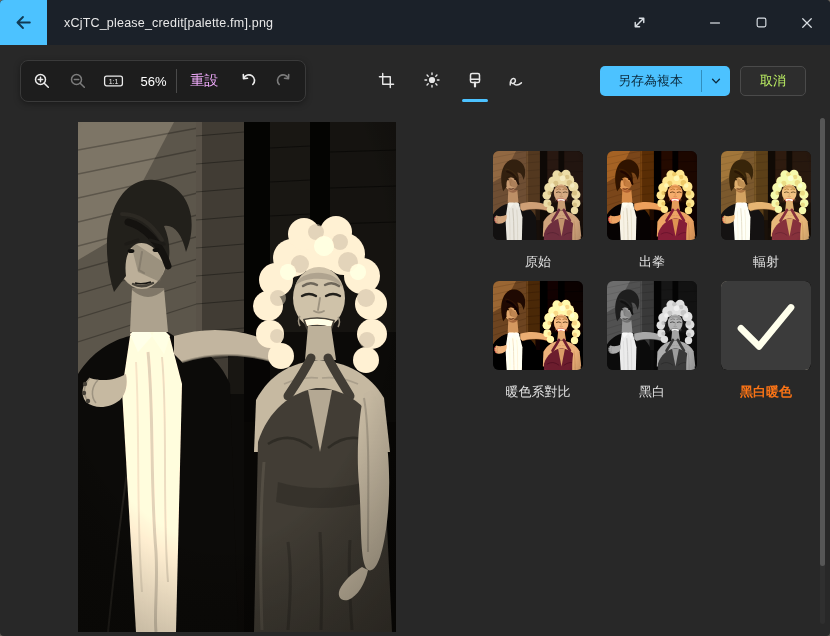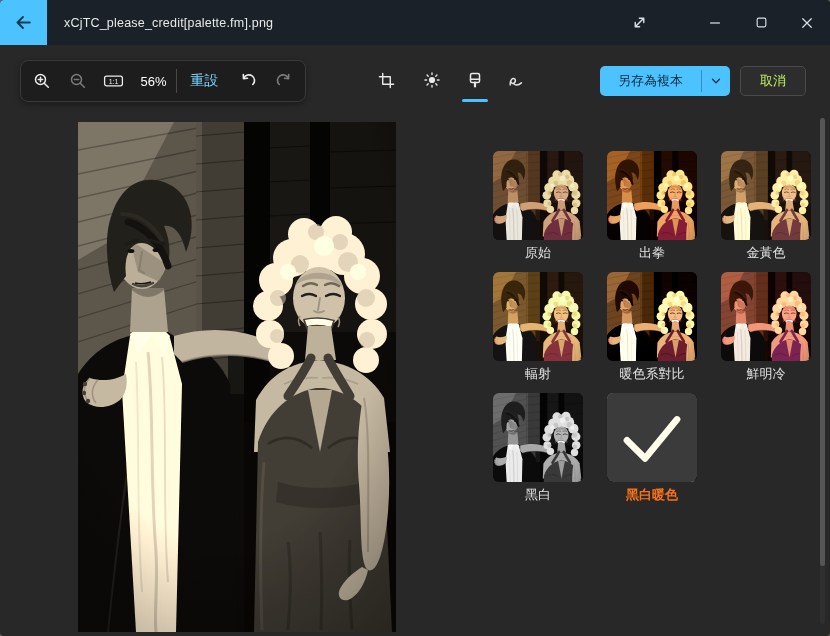--- a/index.html
+++ b/index.html
@@ -13,21 +13,21 @@
   .tb-btn { width:46px; height:45px; display:flex; align-items:center; justify-content:center; color:#d9dee3; cursor:pointer; flex:none; }
   .fullscreen-btn { position:absolute; left:616px; top:0; }
   .win-controls { position:absolute; right:0; top:0; display:flex; }
 
   
   .toolbar-pill { position:absolute; left:20px; top:60px; width:286px; height:42px; background:#1d1d1d; border:1px solid #3a3a3a; border-radius:8px; box-sizing:border-box; display:flex; align-items:center; justify-content:space-between; padding:0 4px; box-shadow:0 2px 6px rgba(0,0,0,.35); }
   .pill-btn { height:34px; min-width:34px; display:flex; align-items:center; justify-content:center; border-radius:5px; cursor:pointer; color:#ececec; }
   .pill-btn.dim { color:#7c7c7c; }
   .zoom-level { color:#fff; font-size:13px; min-width:42px; text-align:center; }
   .pill-divider { width:1px; height:24px; background:#4a4a4a; }
-  .reset-btn { color:#7dd3fc; font-size:14px; padding:0 8px; }
+  .reset-btn { color:#f0abfc; font-size:14px; padding:0 8px; }
 
   .tool-btn { position:absolute; top:61px; width:36px; height:38px; display:flex; align-items:center; justify-content:center; color:#e8e8e8; cursor:pointer; }
   .tool-crop   { left:368px; }
   .tool-adjust { left:414px; }
   .tool-filter { left:457px; }
   .tool-markup { left:497px; }
   .tool-btn.selected::after { content:""; position:absolute; left:5px; right:5px; bottom:-3px; height:3px; border-radius:2px; background:#4cc2ff; }
 
   .save-btn { position:absolute; left:600px; top:66px; width:130px; height:30px; background:#4cc2ff; border-radius:5px; display:flex; align-items:stretch; color:#0c2b3e; font-size:13px; cursor:pointer; overflow:hidden; }
   .save-main { flex:1; display:flex; align-items:center; justify-content:center; }
@@ -37,21 +37,21 @@
 
   
   .photo-main { position:absolute; left:78px; top:122px; width:318px; height:510px; }
   .photo-main svg { display:block; width:100%; height:100%; filter:grayscale(1) sepia(.5) brightness(.97) contrast(1.06); }
 
   
   .filters-grid { position:absolute; left:493px; top:151px; width:318px; display:grid; grid-template-columns:repeat(3,90px); column-gap:24px; row-gap:10px; }
   .tile { width:90px; cursor:pointer; }
   .thumb { position:relative; width:90px; height:89px; border-radius:6px; overflow:hidden; background:#141414; }
   .thumb svg { display:block; width:100%; height:100%; }
-  .tile-label { margin-top:4px; text-align:center; font-size:13px; color:#e2e2e2; white-space:nowrap; }
+  .tile-label { margin-top:13px; text-align:center; font-size:13px; color:#e2e2e2; white-space:nowrap; }
   .tile-label.sel { color:#f97316; font-weight:bold; }
   .sel-overlay { position:absolute; inset:0; background:#3b3b3b; border-radius:6px; display:flex; align-items:center; justify-content:center; color:#f2f2f2; }
 
   
   .f-original svg    { filter:none; }
   .f-punch svg       { filter:saturate(1.45) contrast(1.12); }
   .f-golden svg      { filter:sepia(.4) saturate(1.3) brightness(1.02); }
   .f-radiate svg     { filter:brightness(1.12) saturate(1.2) hue-rotate(8deg); }
   .f-warmcontrast svg{ filter:contrast(1.25) saturate(1.15) sepia(.15); }
   .f-calm svg        { filter:saturate(.75) brightness(1.06); }
@@ -339,54 +339,38 @@
       <div class="tile-label">原始</div>
     </div>
     <div class="tile">
       <div class="thumb f-punch">
           <svg viewBox="0 20 318 330" preserveAspectRatio="xMidYMid slice">
             <use href="#photo-scene"></use>
           </svg>
         </div>
       <div class="tile-label">出拳</div>
     </div>
-    <div class="tile">
-      <div class="thumb f-golden">
-          <svg viewBox="0 20 318 330" preserveAspectRatio="xMidYMid slice">
-            <use href="#photo-scene"></use>
-          </svg>
-        </div>
-      <div class="tile-label">金黃色</div>
-    </div>
 
     <div class="tile">
       <div class="thumb f-radiate">
           <svg viewBox="0 20 318 330" preserveAspectRatio="xMidYMid slice">
             <use href="#photo-scene"></use>
           </svg>
         </div>
       <div class="tile-label">輻射</div>
     </div>
     <div class="tile">
       <div class="thumb f-warmcontrast">
           <svg viewBox="0 20 318 330" preserveAspectRatio="xMidYMid slice">
             <use href="#photo-scene"></use>
           </svg>
         </div>
       <div class="tile-label">暖色系對比</div>
     </div>
 
-    <div class="tile">
-      <div class="thumb f-vividcool">
-          <svg viewBox="0 20 318 330" preserveAspectRatio="xMidYMid slice">
-            <use href="#photo-scene"></use>
-          </svg>
-        </div>
-      <div class="tile-label">鮮明冷</div>
-    </div>
 
     <div class="tile">
       <div class="thumb f-bw">
           <svg viewBox="0 20 318 330" preserveAspectRatio="xMidYMid slice">
             <use href="#photo-scene"></use>
           </svg>
         </div>
       <div class="tile-label">黑白</div>
     </div>
     <div class="tile">

